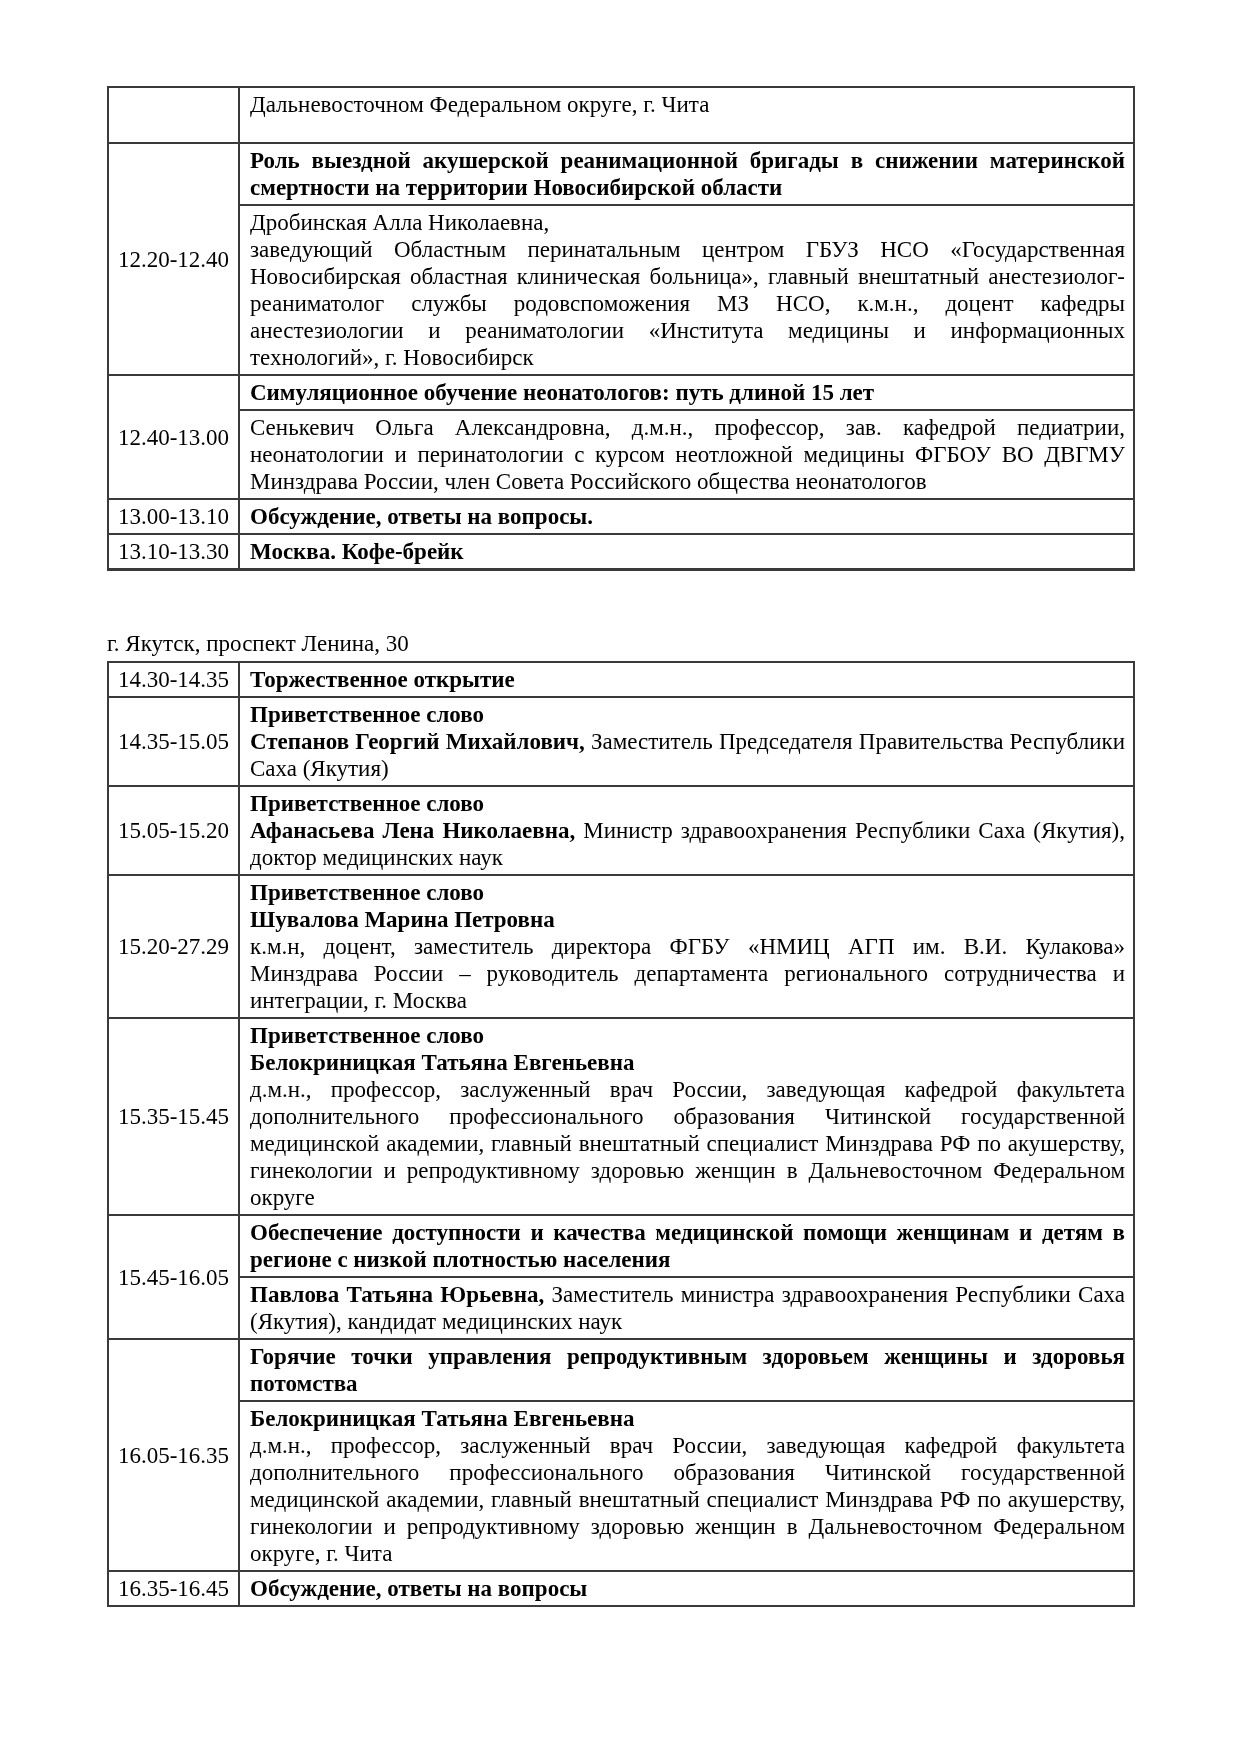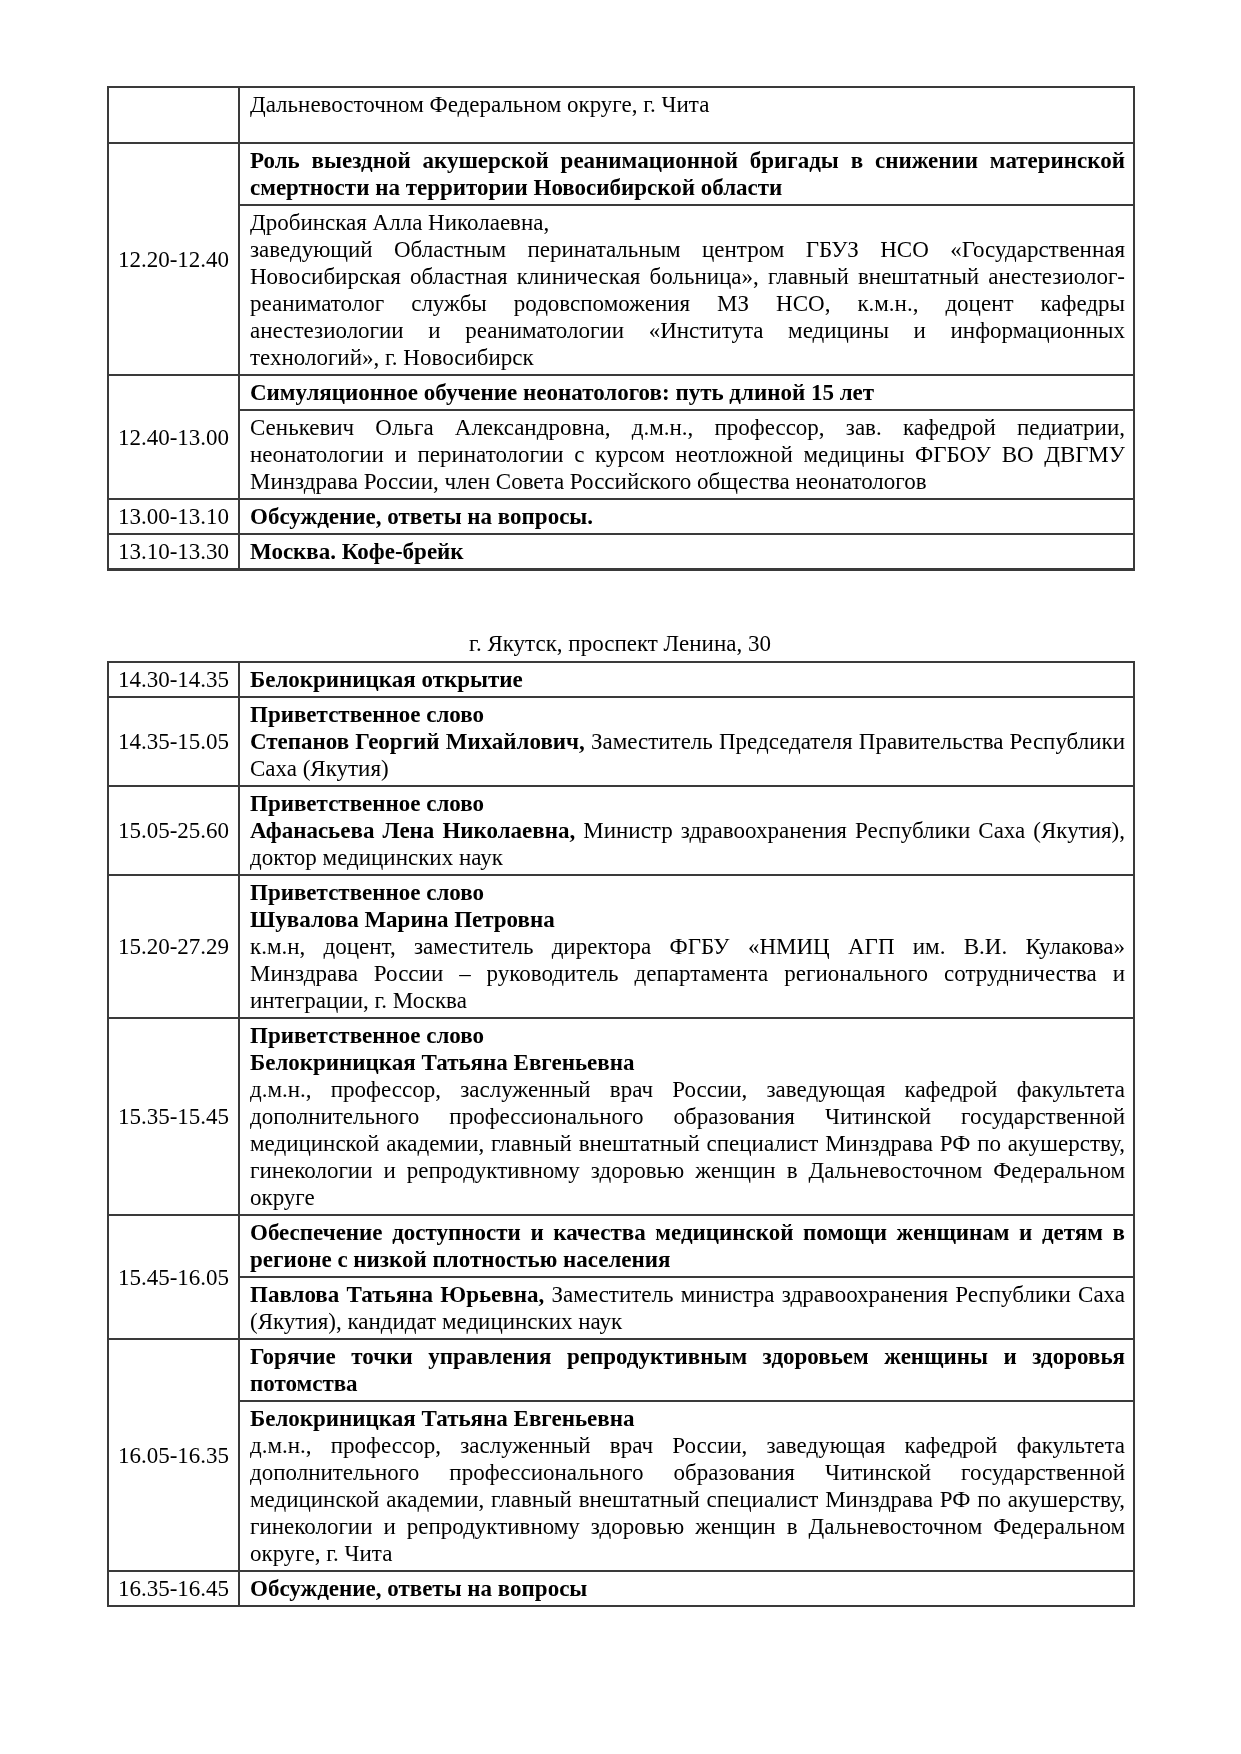--- a/index.html
+++ b/index.html
@@ -49,21 +49,21 @@
   }
   .just { text-align: justify; }
   td.carryover {
     height: 48px;
     vertical-align: top;
   }
   td.titlecell { padding-top: 5px; padding-bottom: 4px; }
   td.lastrow { padding-top: 8px; padding-bottom: 8px; }
   .venue {
     width: 1026px;
-    text-align: center;
+    text-align: left;
     margin-top: 58px;
     margin-bottom: 3px;
     font-size: 23px;
     line-height: 29px;
   }
 </style>
 </head>
 <body>
 
 <div class="sheet">
@@ -130,37 +130,37 @@
   <table class="program t2">
     <colgroup>
         <col class="c-time">
         <col class="c-body">
       </colgroup>
 
     <tbody>
         <tr>
       <td class="time">14.30-14.35</td>
       <td>
-        <p class="bold">Белокриницкая открытие</p>
+        <p class="bold">Торжественное открытие</p>
       </td>
     </tr>
 
     <tr>
       <td class="time">14.35-15.05</td>
       <td>
         <p class="bold line">Приветственное слово</p>
         <p class="just">
           <span class="bold">Степанов Георгий Михайлович,</span>
           <span>Заместитель Председателя Правительства Республики Саха (Якутия)</span>
         </p>
       </td>
     </tr>
 
     <tr>
-      <td class="time">15.05-25.60</td>
+      <td class="time">15.05-15.20</td>
       <td>
         <p class="bold line">Приветственное слово</p>
         <p class="just">
           <span class="bold">Афанасьева Лена Николаевна,</span>
           <span>Министр здравоохранения Республики Саха (Якутия), доктор медицинских наук</span>
         </p>
       </td>
     </tr>
 
     <tr>

